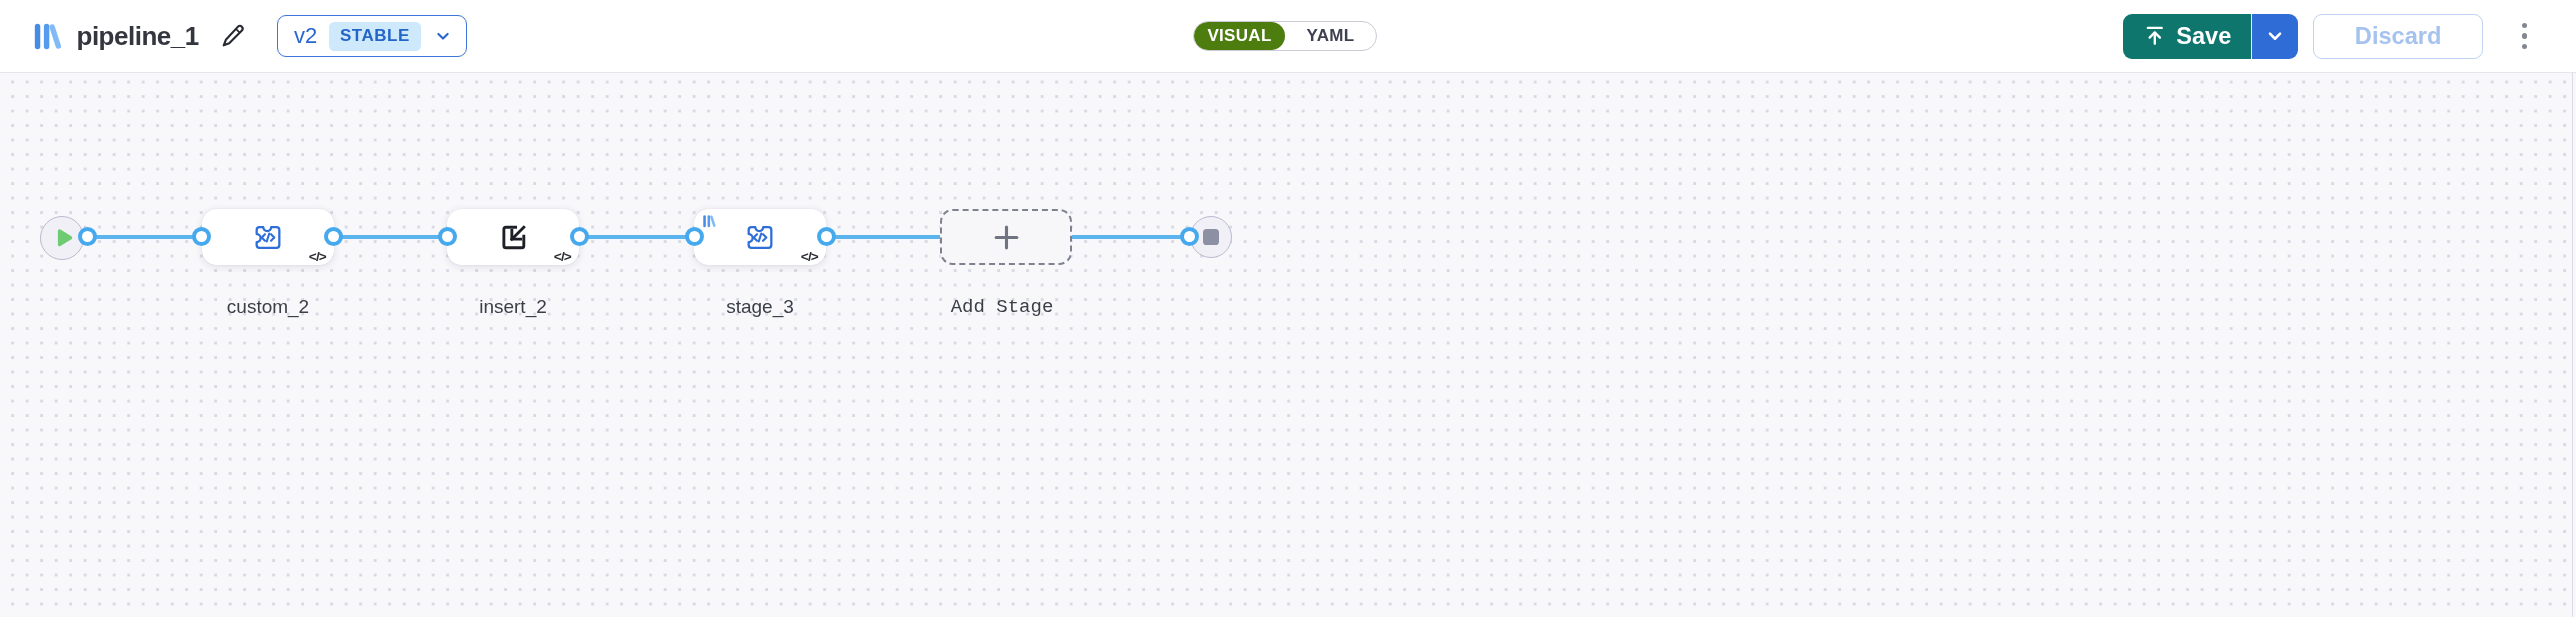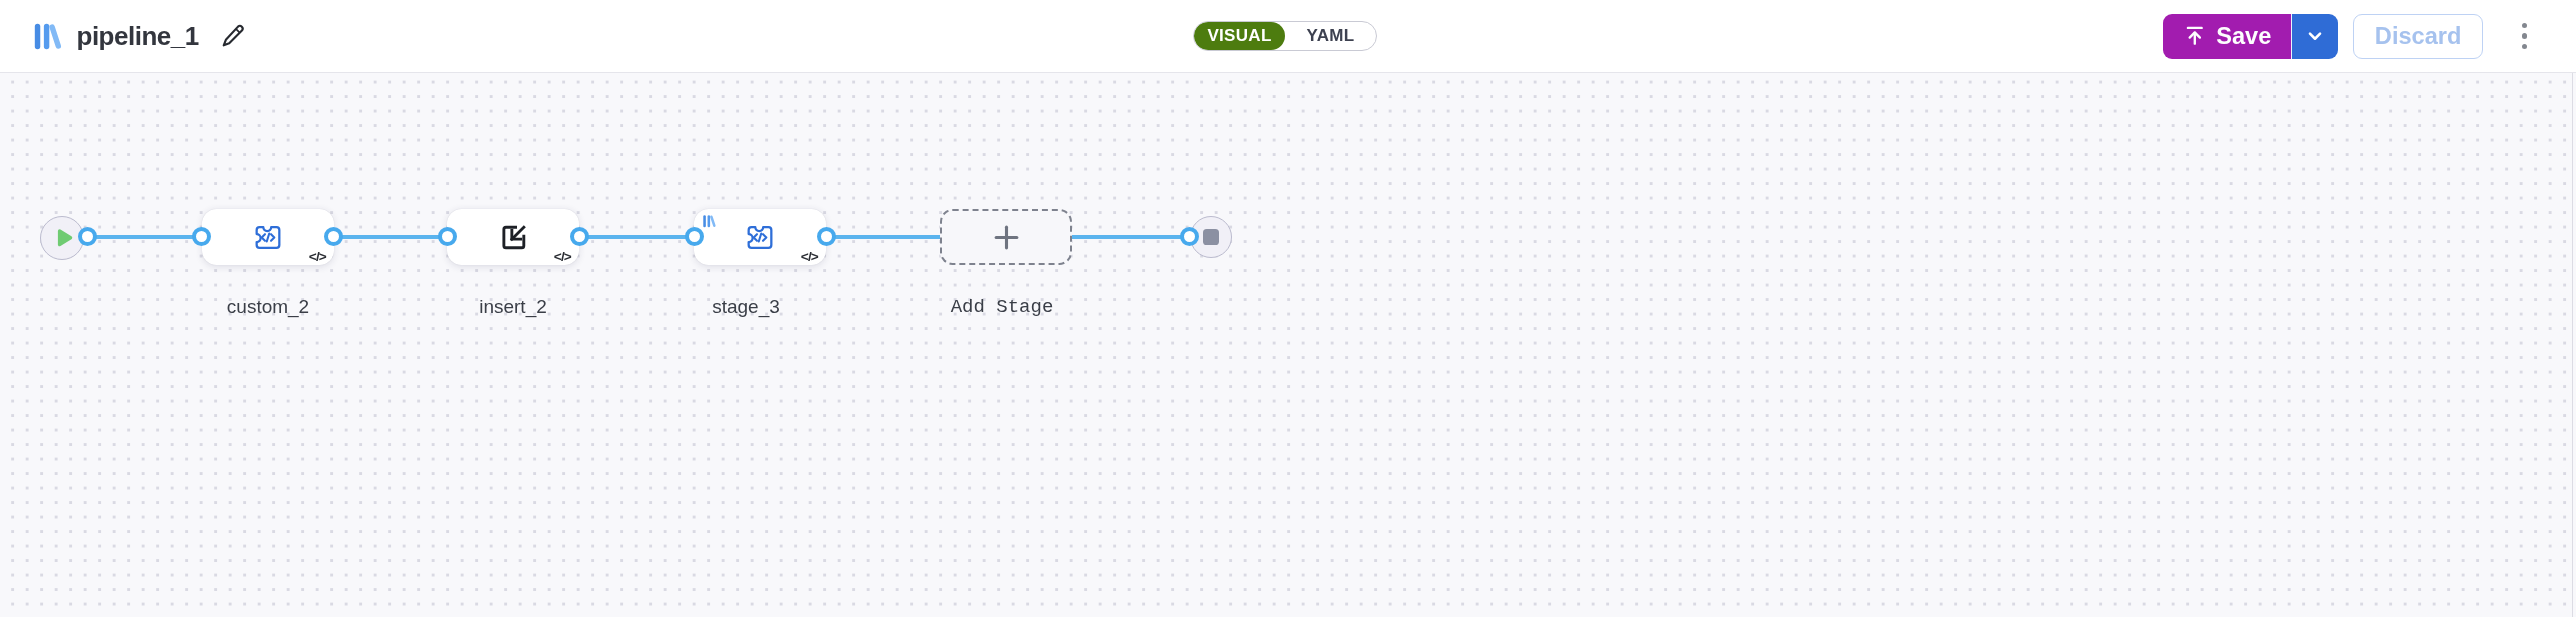--- a/index.html
+++ b/index.html
@@ -41,29 +41,29 @@
     width:91px; display:flex; align-items:center; justify-content:center;
     font-size:17px; font-weight:700; color:#3d4150; cursor:pointer; background:none; border:none;
     font-family:"Liberation Sans", sans-serif; letter-spacing:0.3px;
   }
   .view-tab.active { background:#4d7c0f; color:#ffffff; border-radius:14.5px; }
 
   .header-right { margin-left:auto; display:flex; align-items:center; }
   .save-split { display:flex; height:45px; border-radius:9px; overflow:hidden; }
   .save-main {
     display:flex; align-items:center; gap:10px; padding:0 20px;
-    background:#a21caf; color:#fdfdfe; font-size:23.6px; font-weight:700;
+    background:#0f766e; color:#fdfdfe; font-size:23.6px; font-weight:700;
     border:none; cursor:default; font-family:"Liberation Sans", sans-serif;
   }
   .save-caret {
     width:47px; background:#2f6cd6; border:none; border-left:1.8px solid #edf2fc;
     display:flex; align-items:center; justify-content:center; cursor:pointer;
   }
   .discard-btn {
-    margin-left:14.5px; height:45px; padding:0 21px; background:#ffffff;
+    margin-left:14.5px; height:45px; padding:0 41px; background:#ffffff;
     border:1.8px solid #bed2f4; border-radius:9px; color:#a6c2ee;
     font-size:23.6px; font-weight:700; display:flex; align-items:center; cursor:default;
     font-family:"Liberation Sans", sans-serif;
   }
   .kebab-btn { margin-left:29px; width:23.6px; height:45px; background:none; border:none; display:flex; flex-direction:column; gap:5.4px; align-items:center; justify-content:center; cursor:pointer; }
   .kebab-btn i { width:5.4px; height:5.4px; border-radius:50%; background:#83878f; display:block; }
 
   
   .canvas {
     position:absolute; top:73px; left:0; width:2576px; height:545px;
@@ -122,20 +122,27 @@
 
   <div class="page-title">pipeline_1</div>
 
   <button class="pencil-btn">
     <svg width="27" height="27" viewBox="0 0 24 24" fill="none" stroke="#26292f" stroke-width="1.9" stroke-linejoin="round">
       <path d="M16.9 3.2a2.45 2.45 0 0 1 3.46 3.46L9.1 17.9 4.2 19.8 6.1 14.9 16.9 3.2z"></path>
       <path d="M15 5.2l3.4 3.4" stroke-width="1.5"></path>
     </svg>
   </button>
 
+  <div class="version-box">
+    <span class="version-label">v2</span>
+    <span class="stable-badge">STABLE</span>
+    <svg width="20" height="20" viewBox="0 0 24 24" fill="none" stroke="#2a66cf" stroke-width="2.6" stroke-linecap="round" stroke-linejoin="round">
+      <path d="M6.5 9.5 L12 15 L17.5 9.5"></path>
+    </svg>
+  </div>
 
   <div class="view-toggle">
     <button class="view-tab active">VISUAL</button>
     <button class="view-tab">YAML</button>
   </div>
 
   <div class="header-right">
     <div class="save-split">
       <button class="save-main">
         <svg width="23.6" height="23.6" viewBox="0 0 24 24" fill="none" stroke="#fdfdfe" stroke-width="2.4" stroke-linecap="round" stroke-linejoin="round">
@@ -212,21 +219,21 @@
       <rect x="21.5" y="3" width="6" height="28" rx="3" fill="#82baf6" transform="rotate(-18 24.5 17)"></rect>
     </svg>
     <svg width="34" height="31" viewBox="0 0 36 32" fill="none" stroke="#2e6ed8" stroke-width="2.4" stroke-linecap="round" stroke-linejoin="round">
       <path d="M9 5 H13 A4.2 4.2 0 0 0 21.4 5 H27 Q30 5 30 8 V24 Q30 27 27 27 H9 Q6 27 6 24 V20.8 A4.2 4.2 0 0 0 6 12.4 V8 Q6 5 9 5 Z"></path>
       <path d="M14.8 12.5 L11.3 16 L14.8 19.5" stroke-width="2.2"></path>
       <path d="M21.2 12.5 L24.7 16 L21.2 19.5" stroke-width="2.2"></path>
       <path d="M19.3 11.8 L16.7 20.2" stroke-width="2.2"></path>
     </svg>
     <span class="code-badge">&lt;/&gt;</span>
   </div>
-  <div class="node-label" style="left:680px;">stage_3</div>
+  <div class="node-label" style="left:694px;">stage_3</div>
 
   <div class="add-stage">
     <svg width="31" height="31" viewBox="0 0 24 24" fill="none" stroke="#6f7480" stroke-width="2.4" stroke-linecap="round">
       <path d="M12 4 V20"></path>
       <path d="M4 12 H20"></path>
     </svg>
   </div>
   <div class="node-label" style="left:936px;font-family:Liberation Mono, monospace;">Add Stage</div>
 
   <div class="terminal-node end-node">

